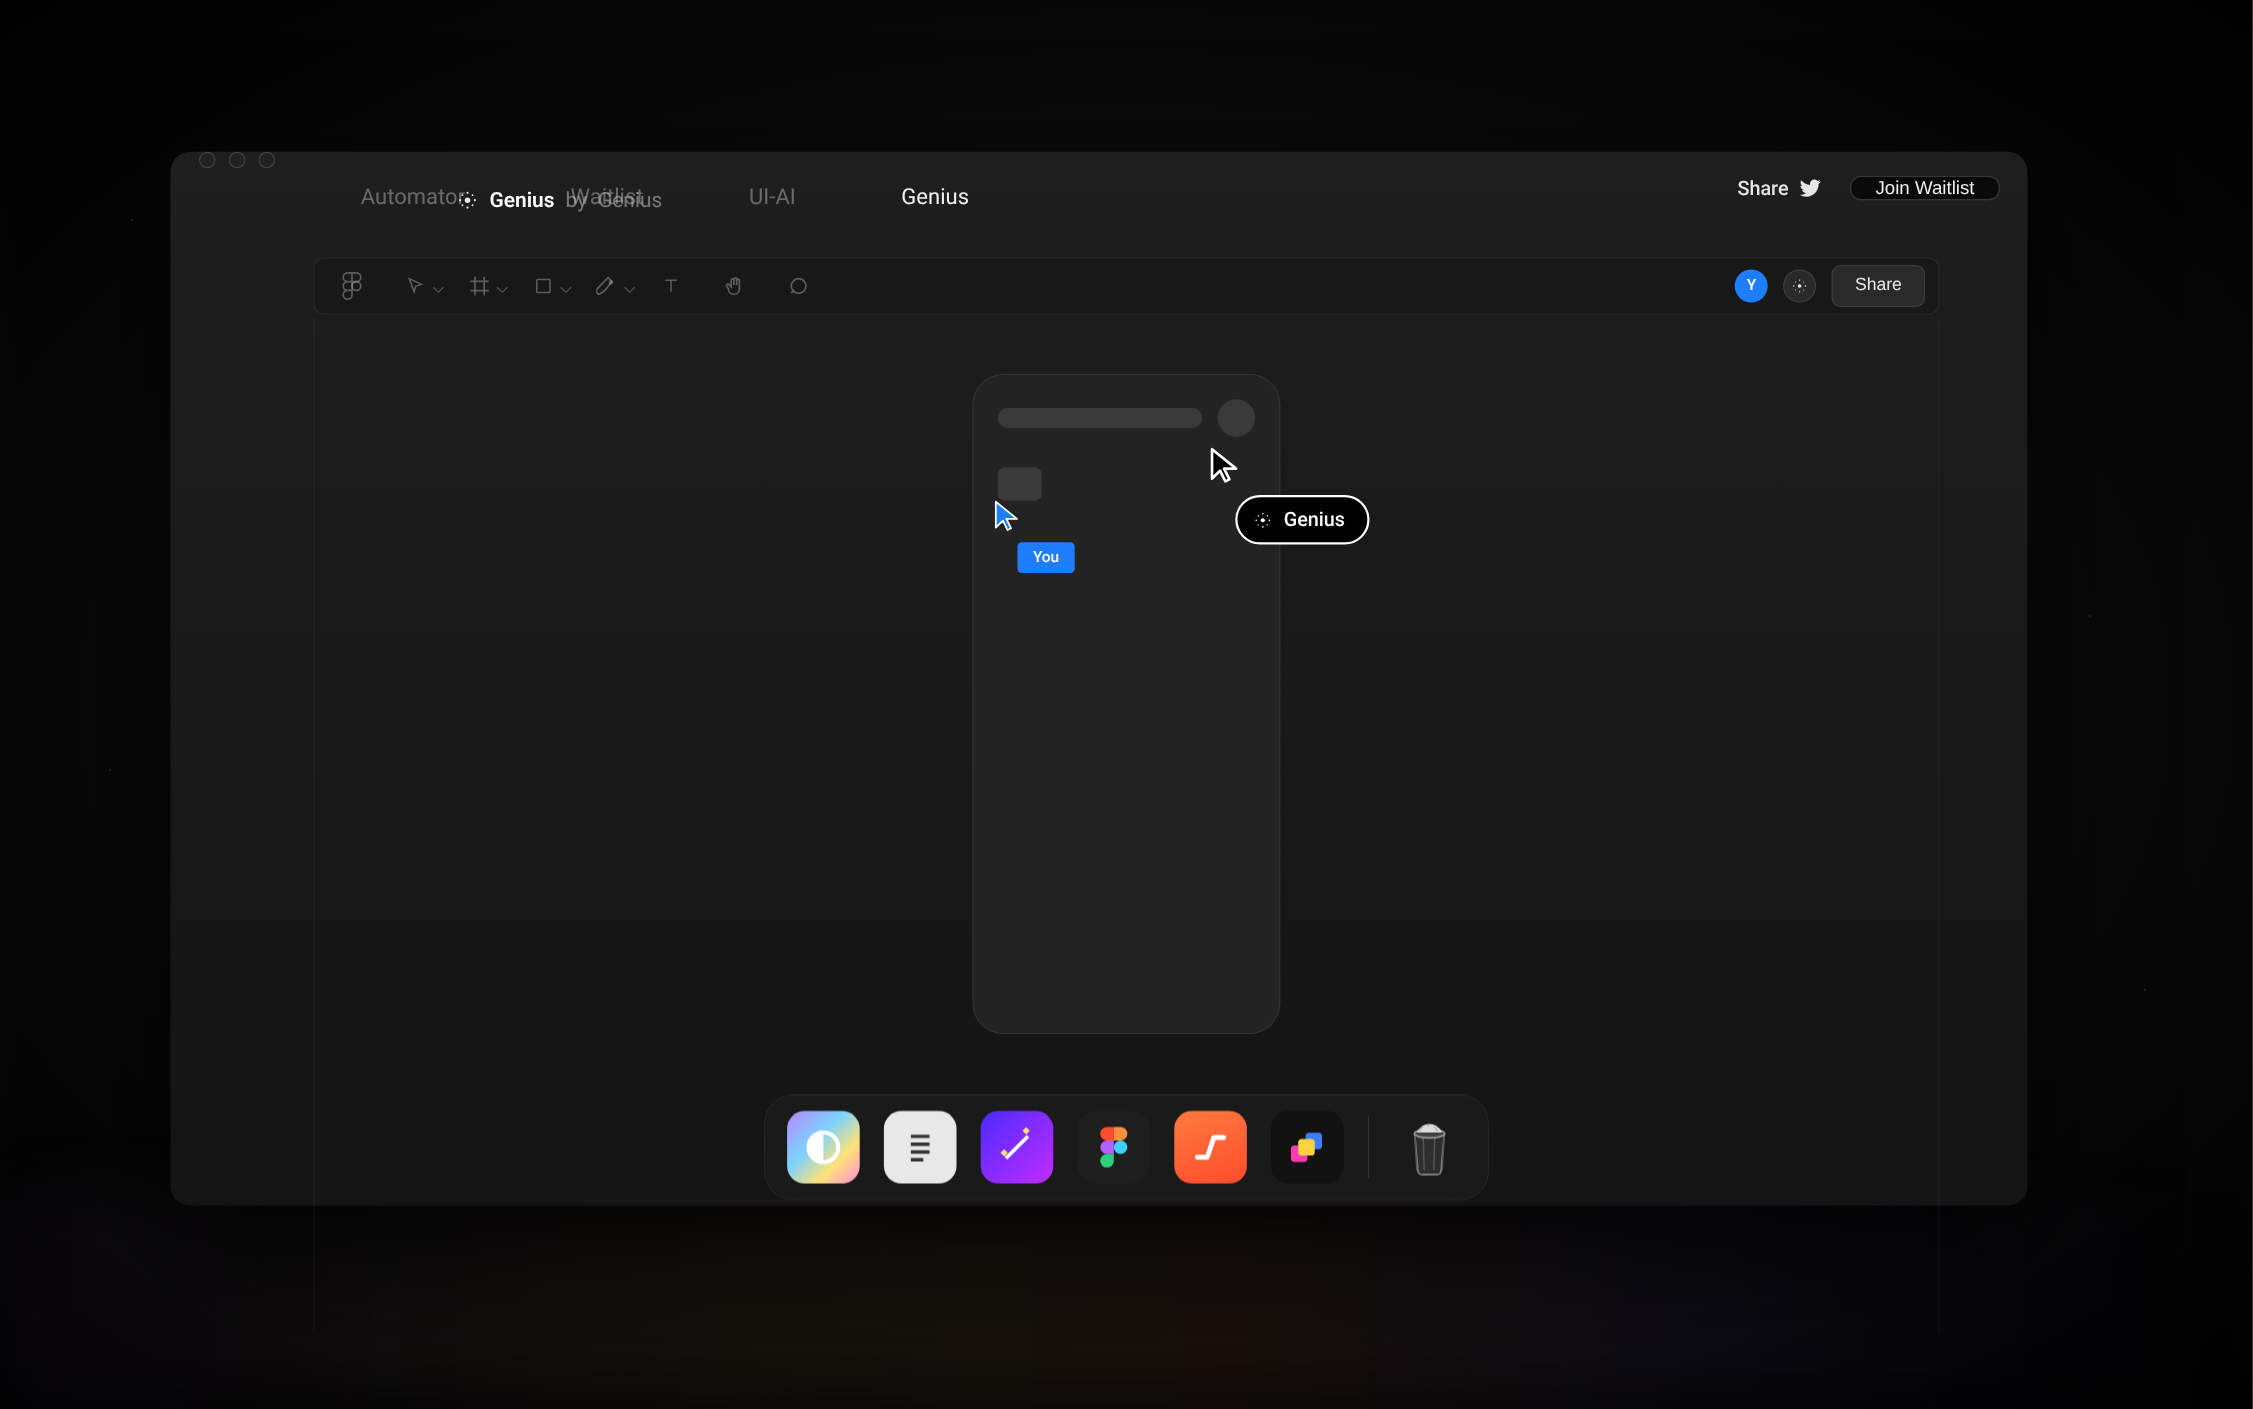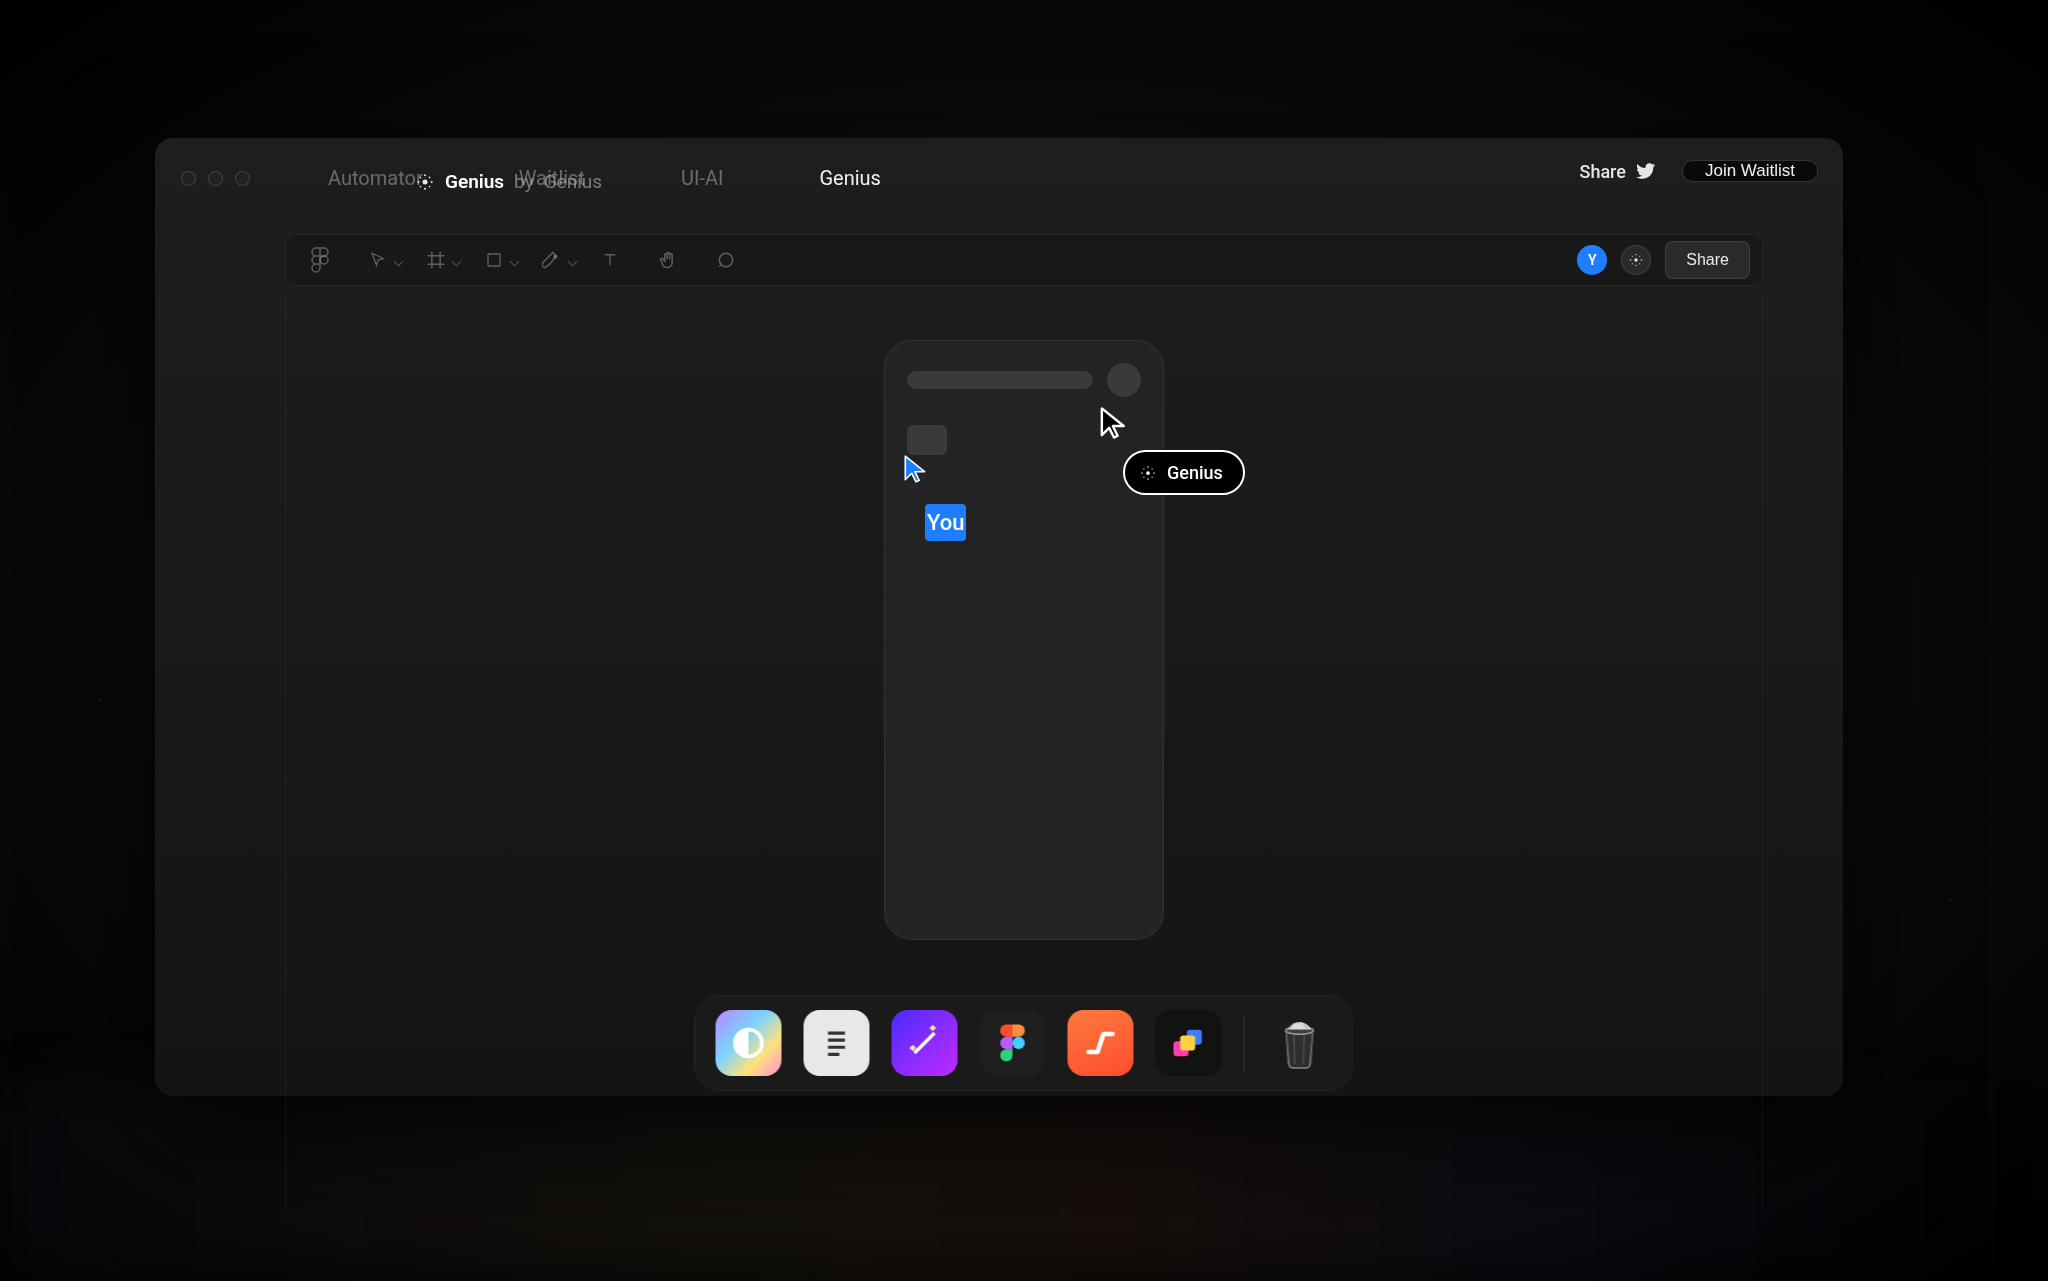--- a/index.html
+++ b/index.html
@@ -43,21 +43,20 @@
   }
 
   
   .header {
     position: absolute;
     left: 155px;
     top: 138px;
     width: 1336px;
     height: 80px;
     display: flex;
-    align-items: center;
     padding: 0 16px;
   }
   .traffic-lights {
     display: flex;
     gap: 12px;
     padding-left: 10px;
     padding-right: 30px;
   }
   .dot {
     width: 15px; height: 15px; border-radius: 50%;
@@ -229,27 +228,27 @@
   }
 
   
   .cursor-you {
     position: absolute;
     left: 903px;
     top: 454px;
     pointer-events: none;
   }
   .cursor-you-label {
-    margin-top: 20px;
+    margin-top: 9px;
     margin-left: 22px;
     background: #1e7eff;
     color: #fff;
-    font-size: 22px;
+    font-size: 14px;
     font-weight: 500;
-    padding: 6px 2px;
+    padding: 6px 14px;
     border-radius: 4px;
   }
   .cursor-genius {
     position: absolute;
     left: 1099px;
     top: 406px;
     pointer-events: none;
   }
   .cursor-genius-pill {
     margin-top: 10px;

